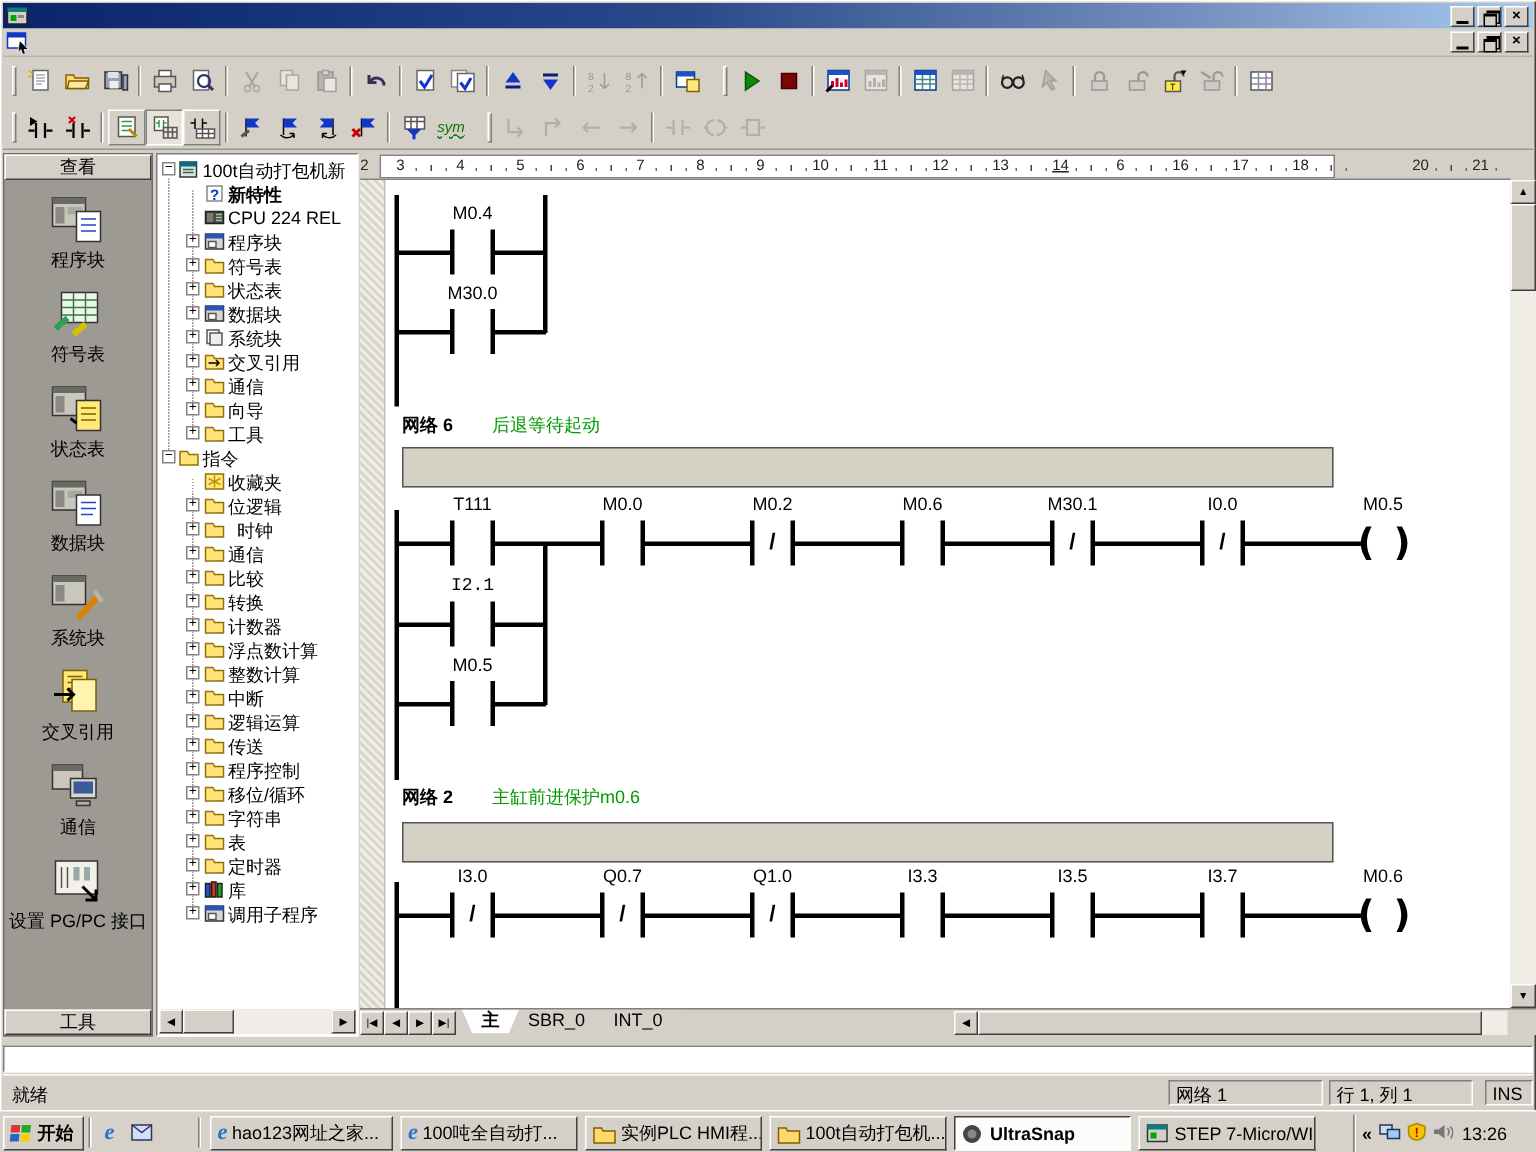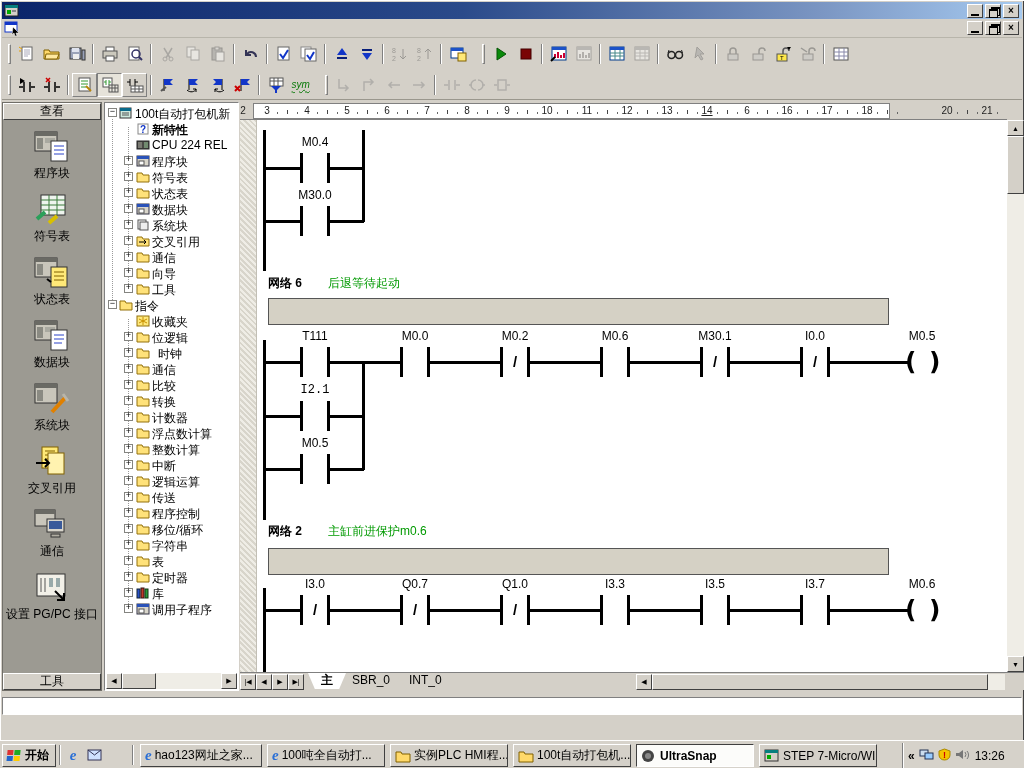--- a/index.html
+++ b/index.html
@@ -994,20 +994,26 @@
       </span>
     <span id="tabscroll">
       <span class="sbtn" style="height:16px">◀</span>
       <span class="sthumb" style="width:336px;height:16px"></span>
       <span class="strack" style="width:17px;height:16px"></span>
     </span>
   </div>
 
   <div id="whitestrip"></div>
 
+  <div id="statusbar">
+    <span class="msg">就绪</span>
+    <span class="spanel" style="left:777px;width:103px">网络 1</span>
+    <span class="spanel" style="left:884px;width:96px">行 1, 列 1</span>
+    <span class="spanel" style="left:988px;width:32px">INS</span>
+  </div>
 
   <div id="taskbar">
     <div id="startbtn">
       <span class="ic" style="width:16px;height:14px"><svg width="16" height="14" style="transform:skewX(-6deg)">
             <rect x="1" y="1" width="6" height="5" fill="#d33"></rect>
             <rect x="8" y="1" width="6" height="5" fill="#2a2"></rect>
             <rect x="1" y="7" width="6" height="5" fill="#26c"></rect>
             <rect x="8" y="7" width="6" height="5" fill="#fc0"></rect>
           </svg></span>
       <span>开始</span>

